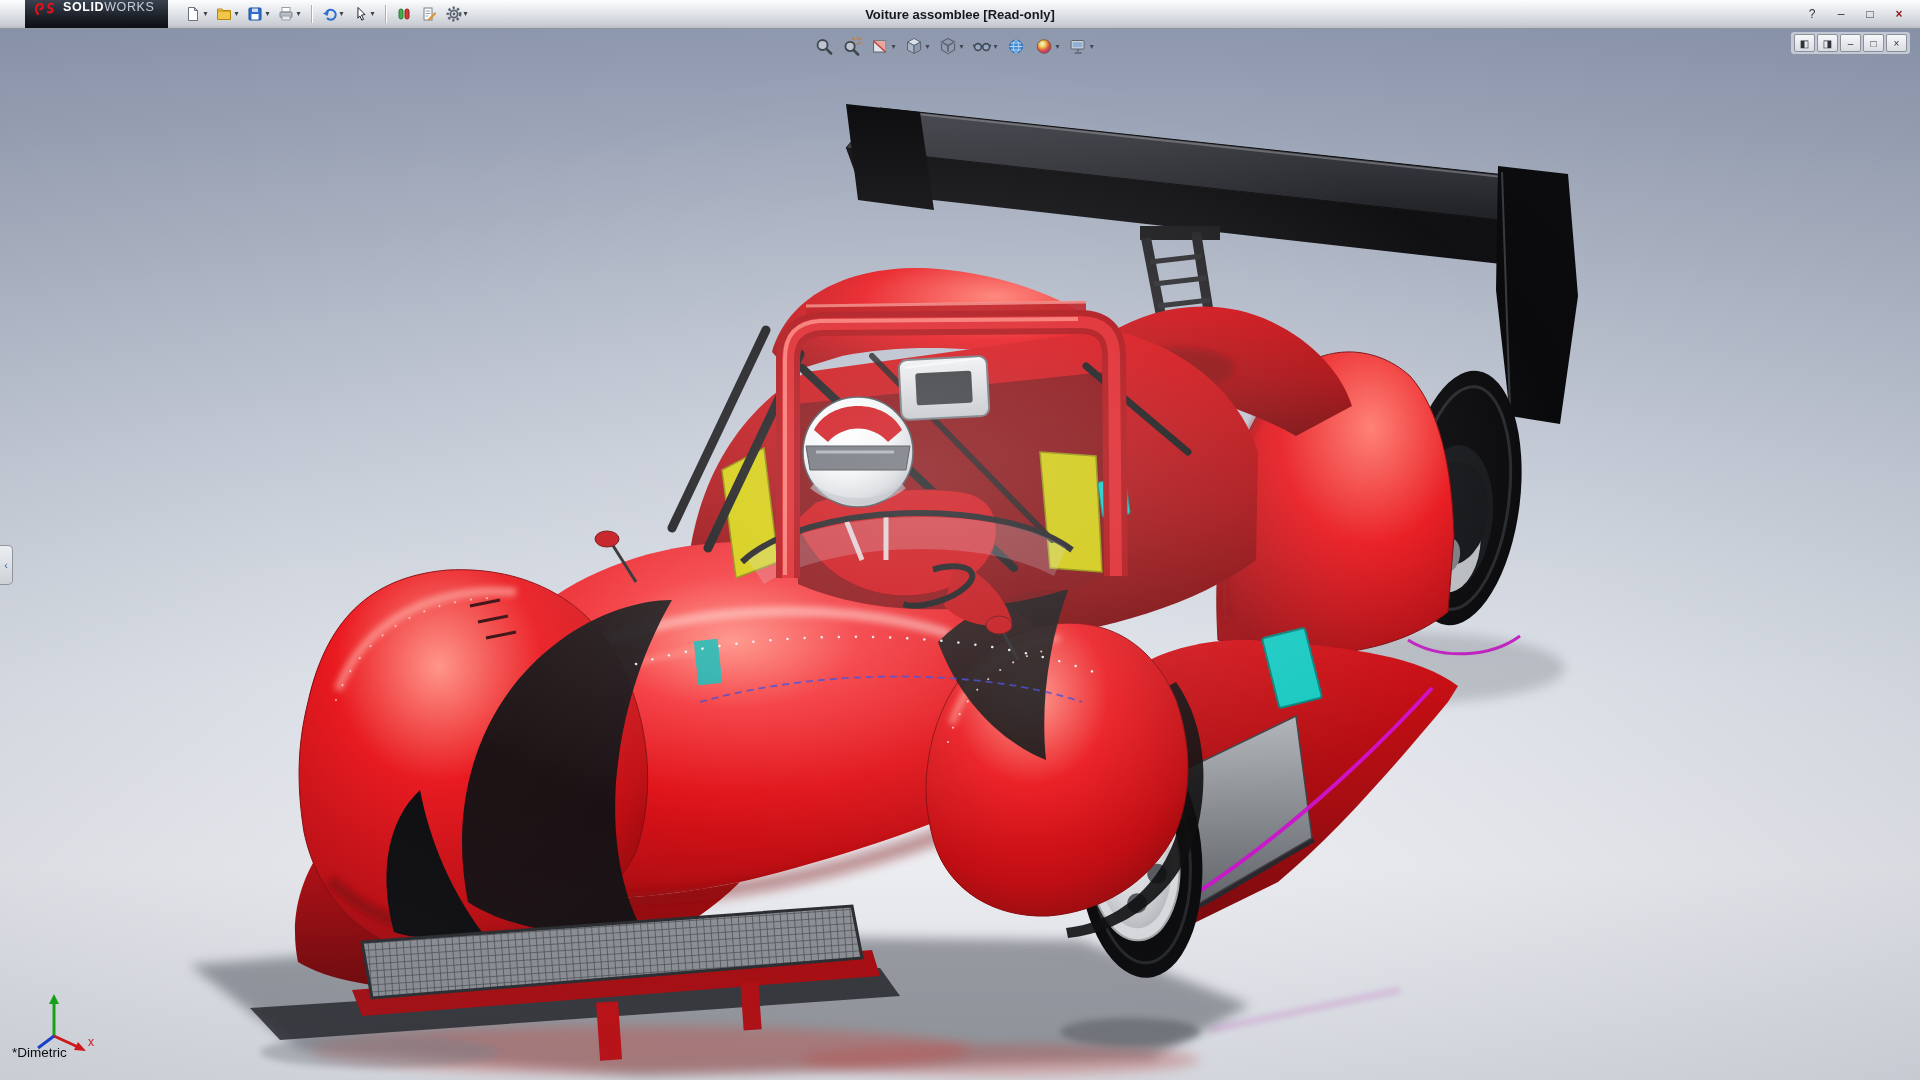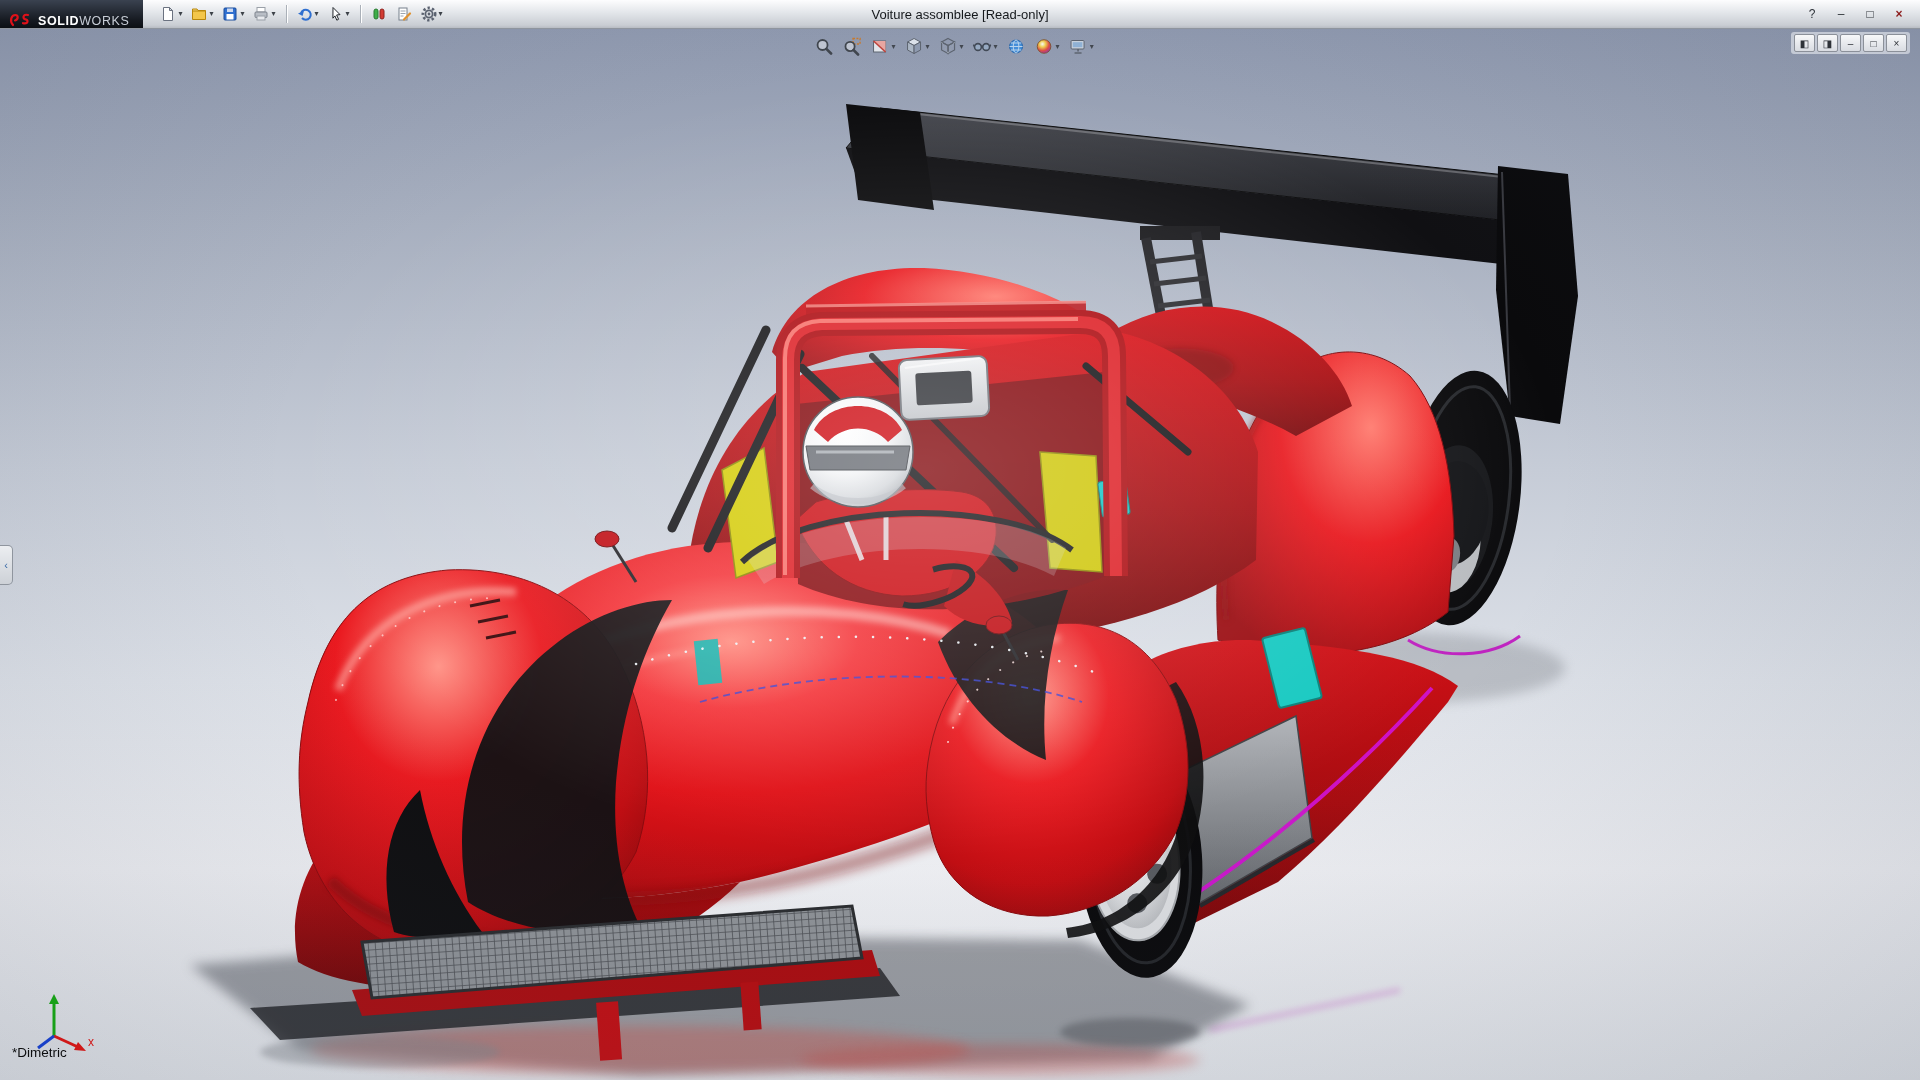--- a/index.html
+++ b/index.html
@@ -1,31 +1,31 @@
 <!DOCTYPE html>
 <html><head>
 <meta charset="utf-8">
 <style>
   html,body{margin:0;padding:0;width:1920px;height:1080px;overflow:hidden;
     font-family:"Liberation Sans",sans-serif;background:#cfd3da;}
   
   .titlebar{position:absolute;top:0;left:0;width:1920px;height:28px;z-index:20;
     background:linear-gradient(#fdfdfe,#e3e6ea 45%,#c9cdd3 90%,#b8bcc3);
     border-bottom:1px solid #8f959e;display:flex;align-items:center;}
-  .logoblock{height:28px;display:flex;align-items:flex-end;gap:6px;padding:0 14px 0 8px;
-    background:linear-gradient(#3a4250,#171b22 70%,#0c0f14);}
+  .logoblock{height:28px;display:flex;align-items:flex-start;gap:6px;padding:0 14px 0 8px;
+    background:linear-gradient(#3a4250,#171b22 70%,#0c0f14);margin-left:25px;}
   .brand{color:#fff;font-size:12.5px;letter-spacing:.6px;}
   .brand .b1{font-weight:bold;color:#ffffff;}
   .brand .b2{font-weight:normal;color:#c7cdd6;}
   .maintb{display:flex;align-items:center;gap:3px;margin-left:14px;}
   .tbtn{display:flex;align-items:center;gap:2px;padding:2px 3px;border-radius:3px;cursor:default;}
   .chev{font-size:8px;color:#3c4148;line-height:1;}
   .tsep{width:1px;height:18px;background:#aab0b8;margin:0 4px;box-shadow:1px 0 0 #fff;}
   .apptitle{position:absolute;left:50%;transform:translateX(-50%);top:0;height:28px;
-    display:flex;align-items:center;font-size:13px;color:#15181c;white-space:nowrap;}
+    display:flex;align-items:center;font-size:13px;color:#15181c;white-space:nowrap;font-weight:bold;}
   .wincontrols{margin-left:auto;display:flex;align-items:center;gap:3px;padding-right:8px;}
   .wbtn{width:26px;height:19px;display:flex;align-items:center;justify-content:center;
     font-size:12px;color:#2e3339;border-radius:2px;}
   .wbtn.close{color:#8c1b1b;font-weight:bold;}
   
   .viewport{position:absolute;top:28px;left:0;width:1920px;height:1052px;overflow:hidden;
     background:linear-gradient(180deg,#8f99af 0%,#a7afbf 18%,#c6ccd7 42%,#dde1e8 62%,#ecedf1 80%,#dfe2e7 100%);}
   .viewport::after{content:"";position:absolute;inset:0;pointer-events:none;
     background:radial-gradient(ellipse at 48% 42%, rgba(255,255,255,.22) 0%, rgba(255,255,255,0) 45%, rgba(70,80,100,.16) 100%);}
   .carsvg{position:absolute;inset:0;width:100%;height:100%;display:block;}

